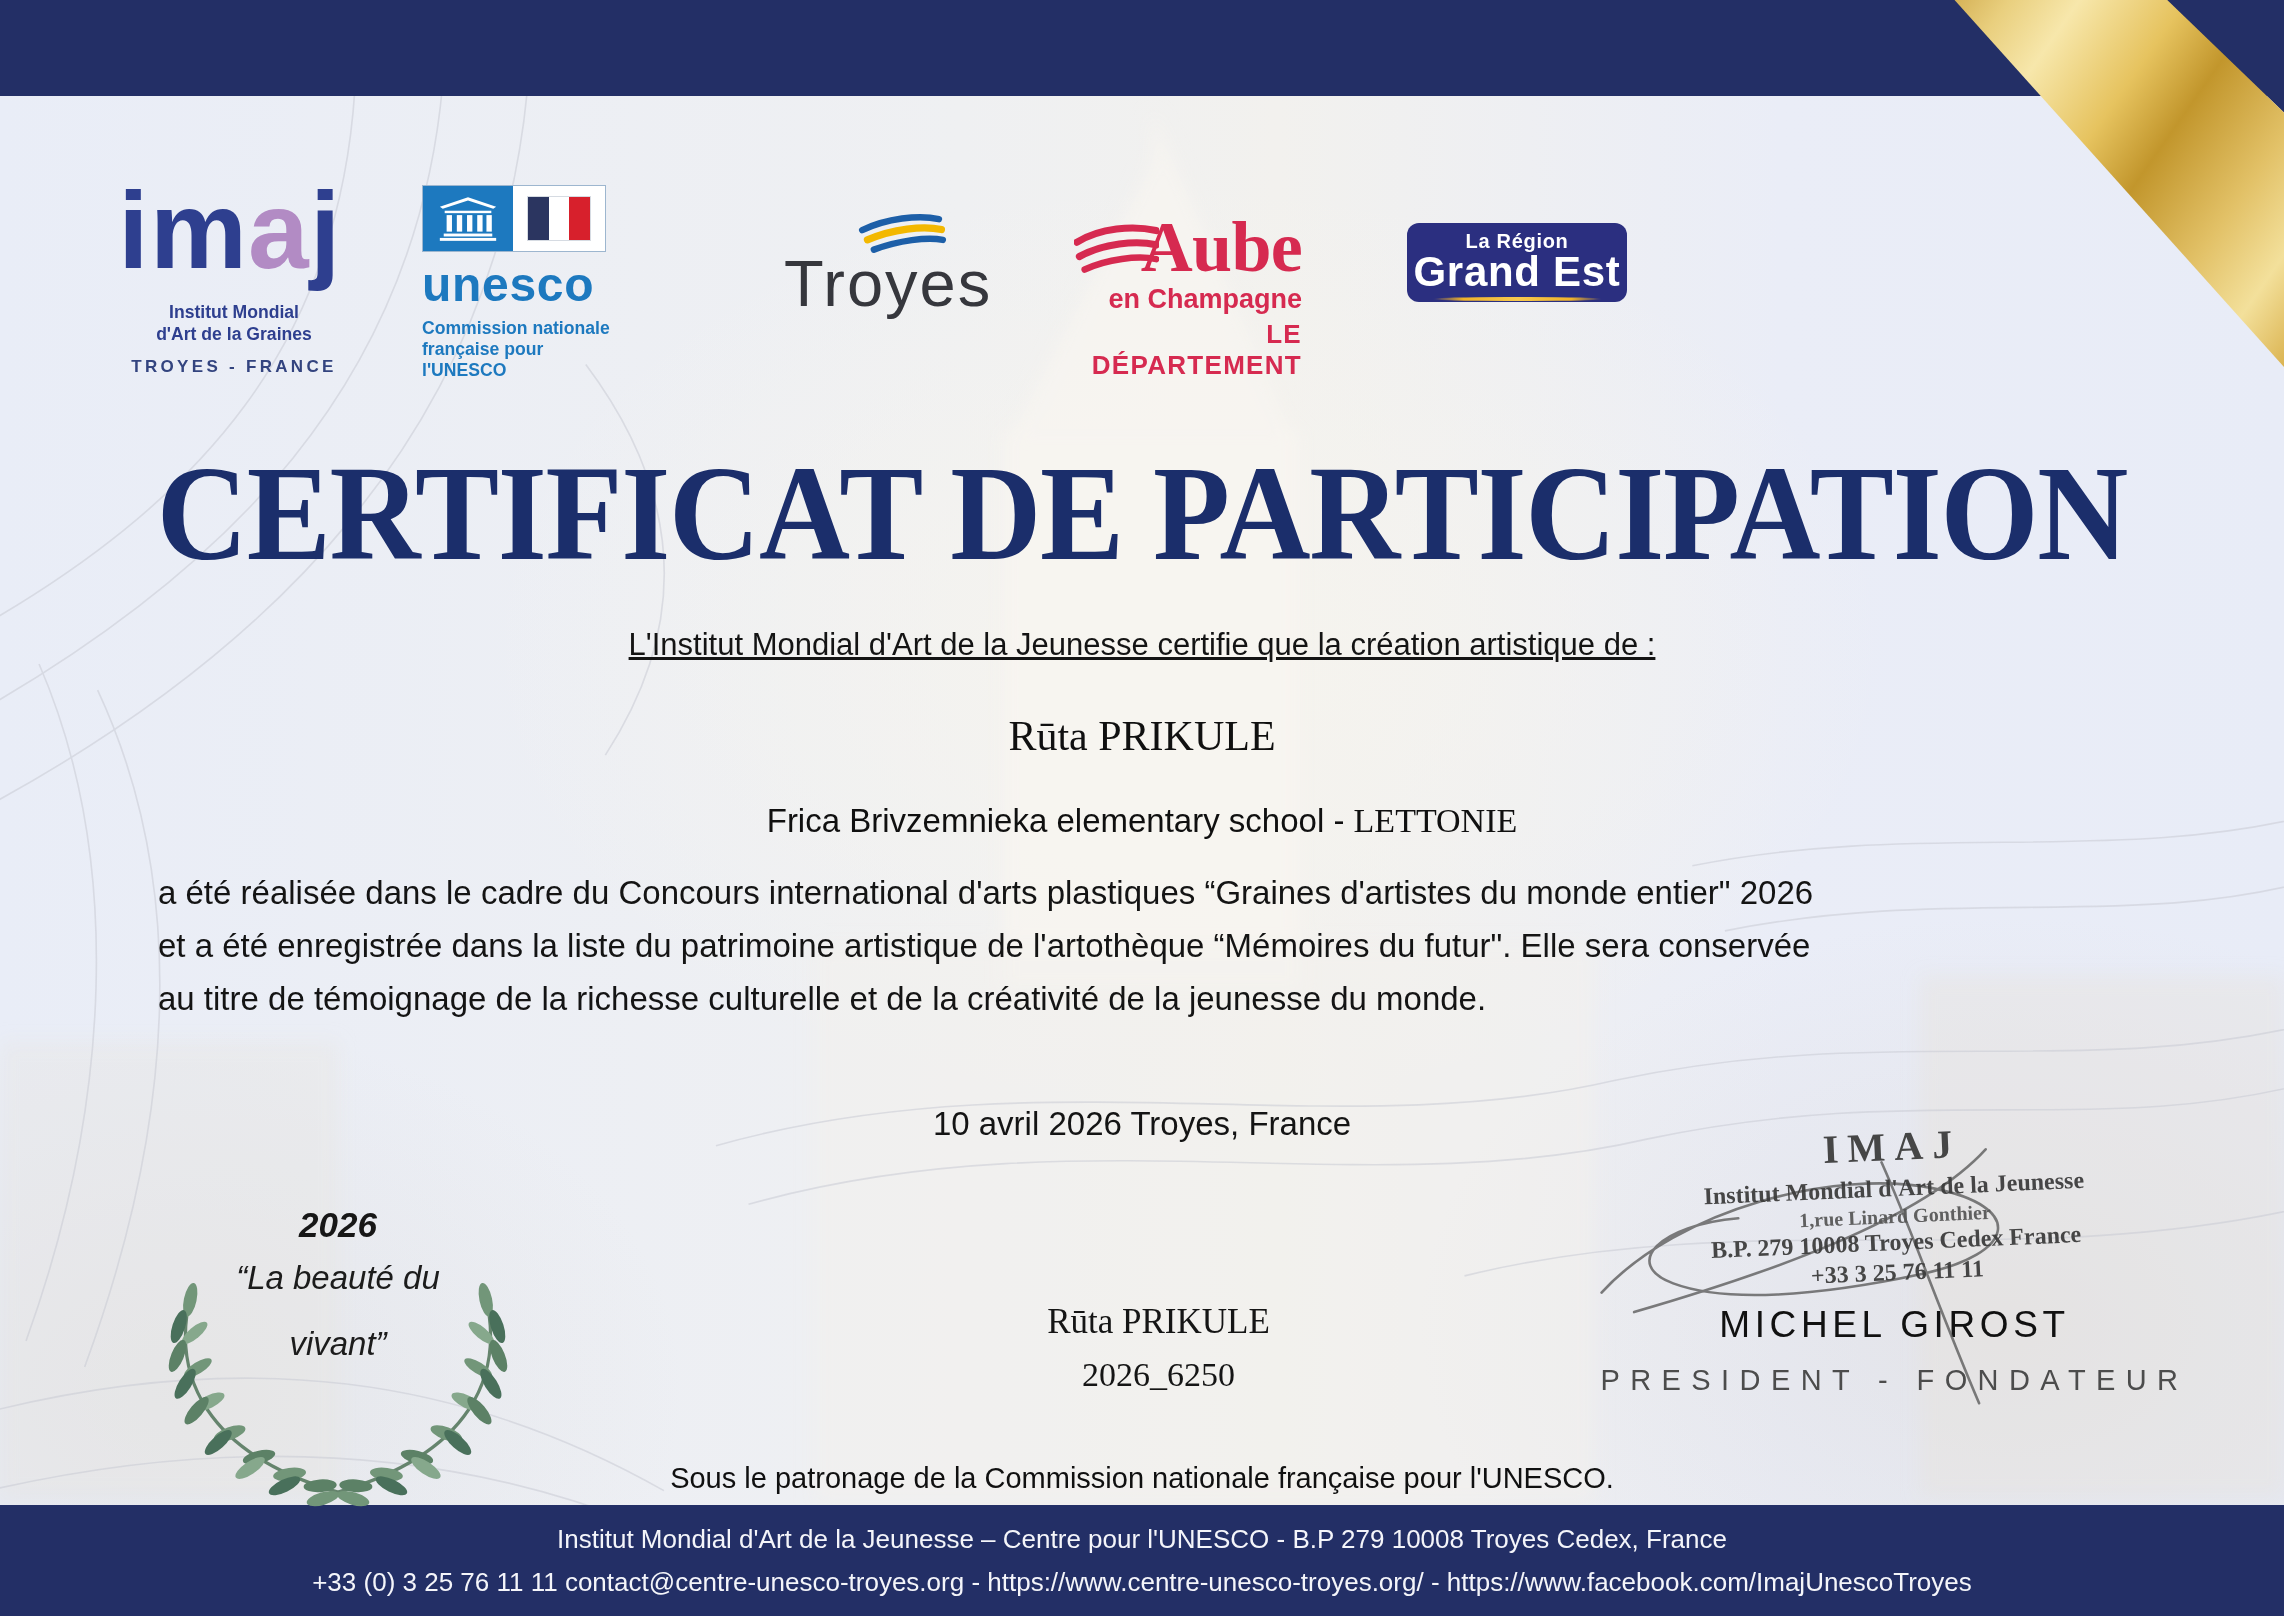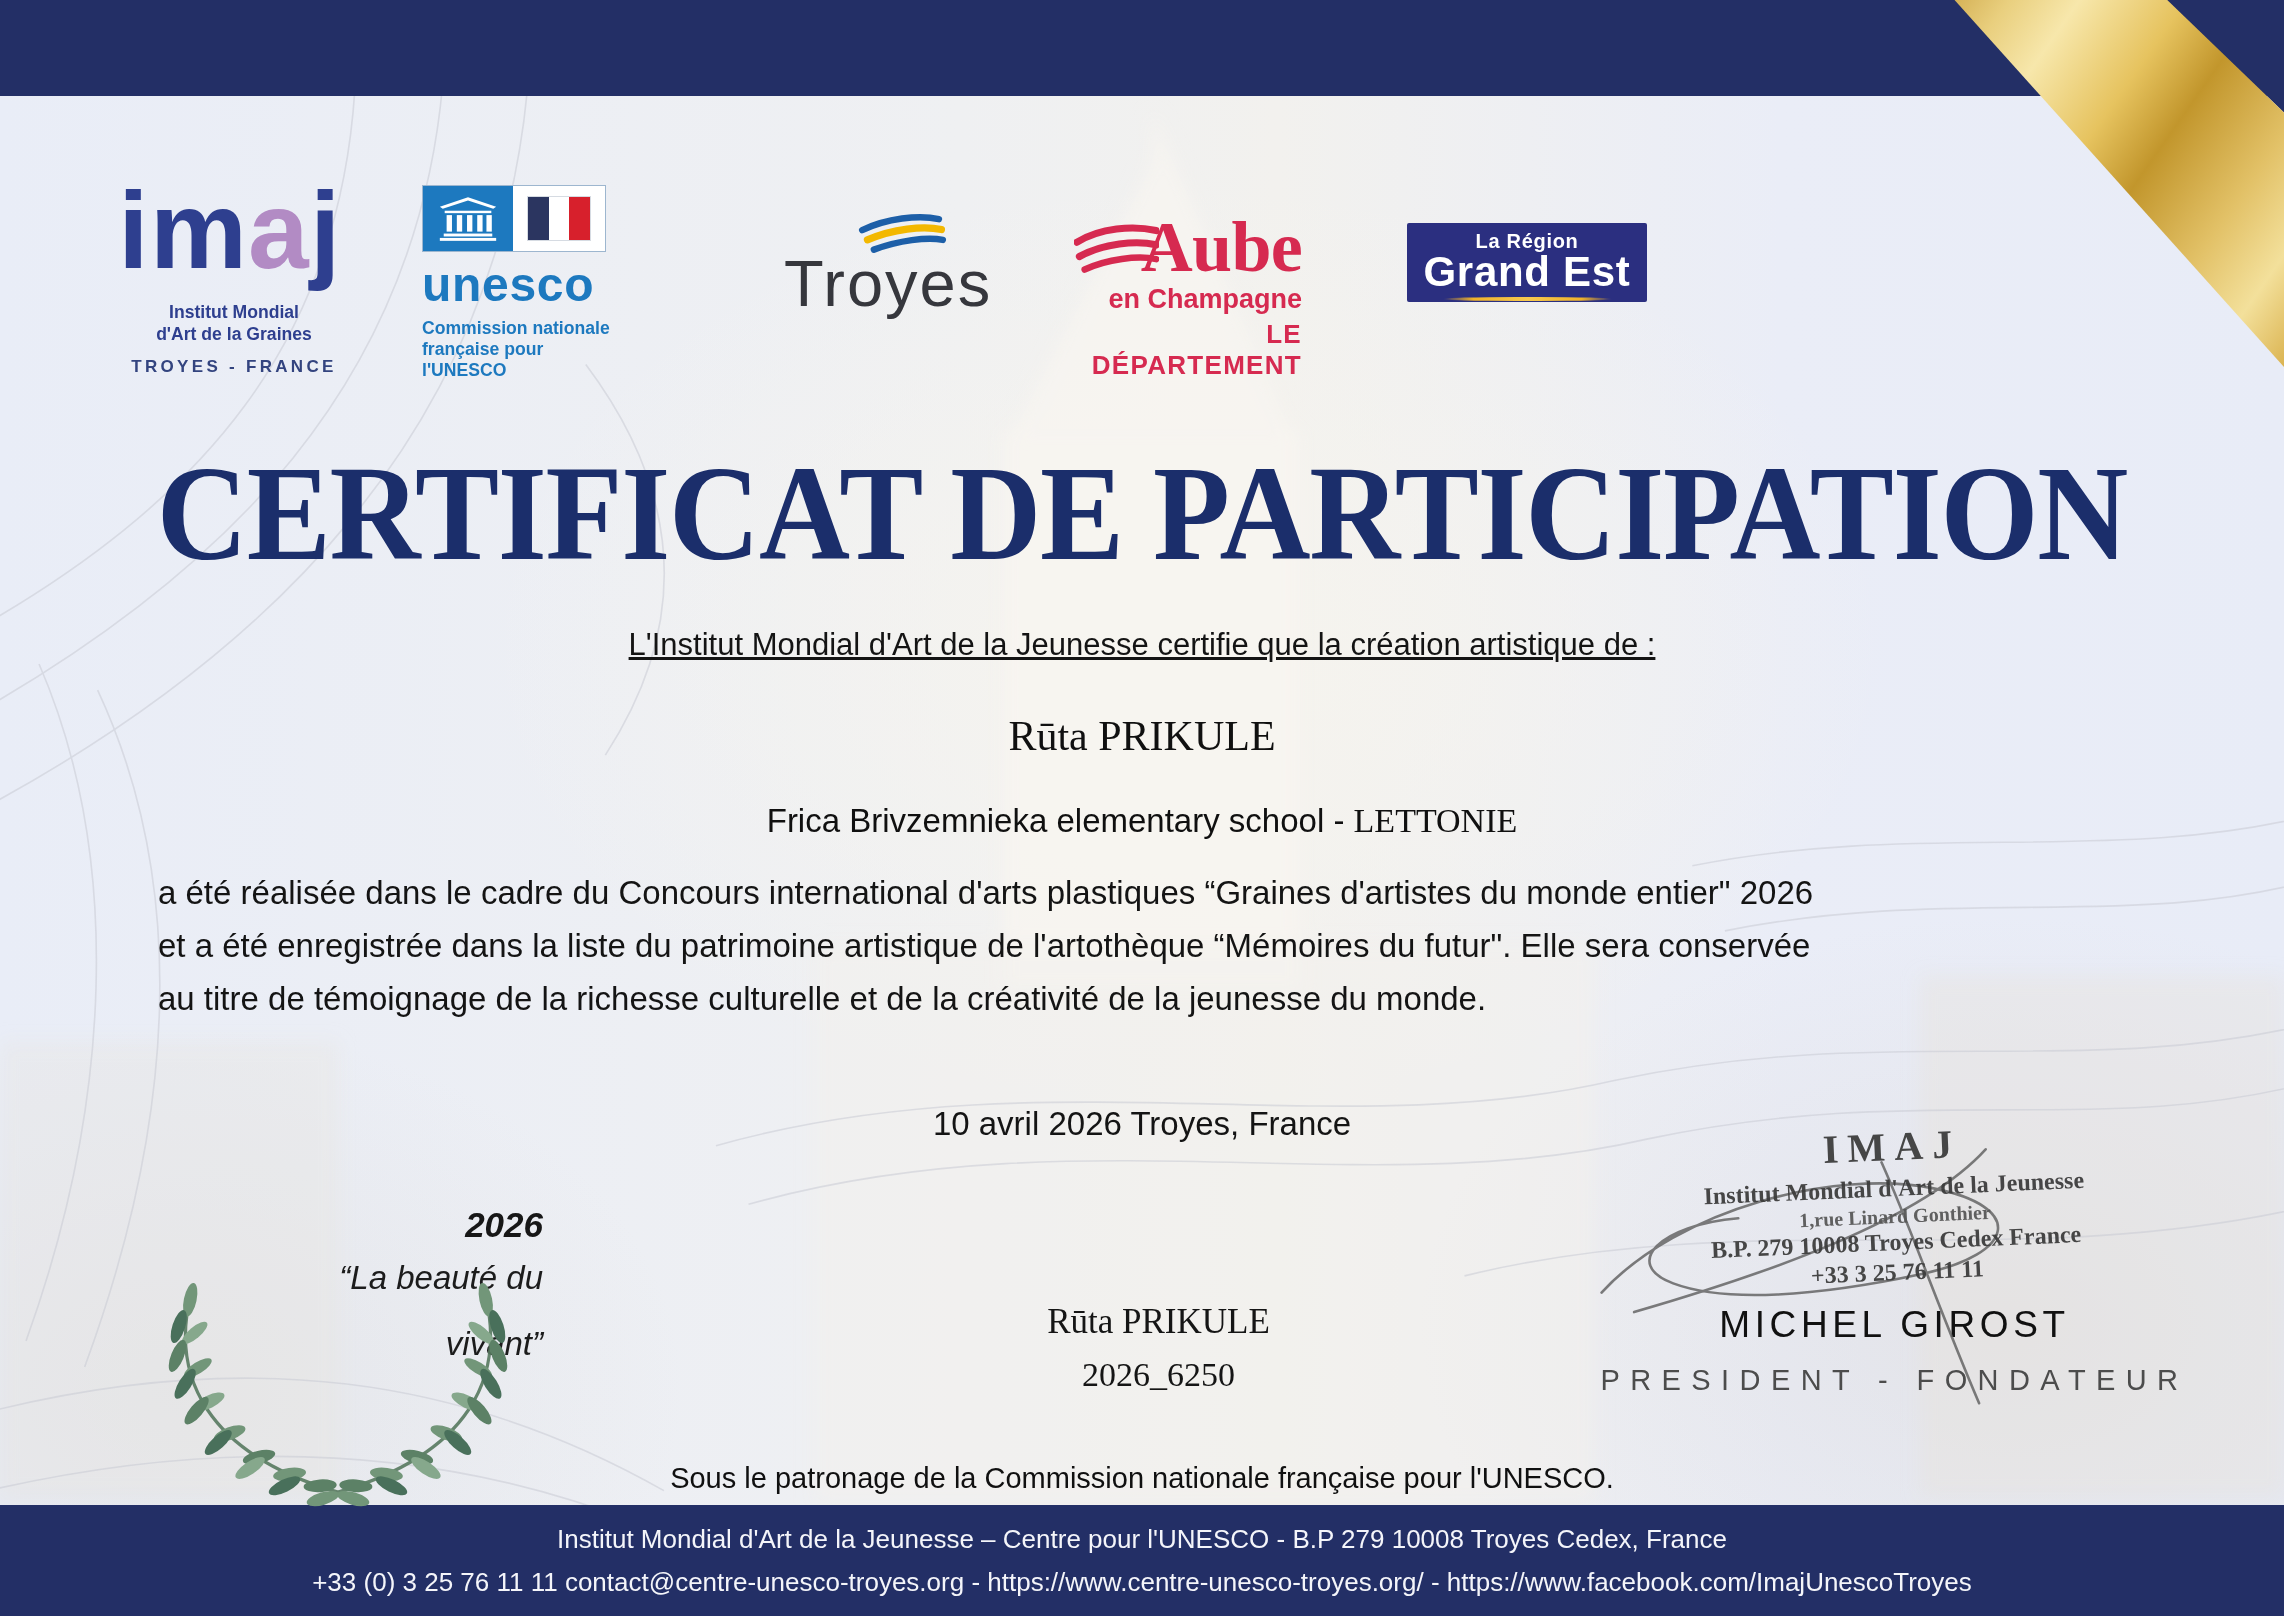--- a/index.html
+++ b/index.html
@@ -42,36 +42,36 @@
   .unesco-sub{color:#1d79bf;font-weight:bold;font-size:17.6px;line-height:1.18;margin-top:9px;}
   .troyes-logo{top:221px;left:784px;width:215px;}
   .troyes-wave{position:absolute;left:73px;top:-7.8px;}
   .troyes-word{font-size:65px;color:#36373d;letter-spacing:2px;font-weight:400;margin-top:25px;}
   .aube-logo{top:210px;left:1074px;width:228px;text-align:right;}
   .aube-row{position:relative;height:60px;}
   .aube-wave{position:absolute;left:0;top:14.3px;}
   .aube-word{position:absolute;right:0;top:-3.9px;font-size:72px;font-weight:bold;color:#d62a50;font-family:"Liberation Serif",serif;letter-spacing:-0.7px;}
   .aube-sub{color:#d62a50;font-size:27px;font-weight:bold;margin-top:14.3px;}
   .aube-dept{color:#d62a50;font-size:26px;font-weight:bold;letter-spacing:1.3px;margin-top:3.9px;}
-  .ge-logo{top:223px;left:1407px;width:240px;height:79px;background:#2b2f80;border-radius:2px;text-align:center;color:#fff;}
+  .ge-logo{top:223px;left:1407px;width:220px;height:79px;background:#2b2f80;border-radius:12px;text-align:center;color:#fff;}
   .ge-line1{font-size:20px;font-weight:bold;margin-top:6.5px;letter-spacing:0.7px;}
   .ge-line2{font-size:42px;font-weight:bold;letter-spacing:0.7px;line-height:1;margin-top:-1.3px;}
   .ge-underline{width:169px;height:4.6px;margin:3.3px auto 0;border-radius:50%;
     background:linear-gradient(90deg,rgba(240,179,42,0) 0%,#f0b32a 18%,#f7c94f 50%,#f0b32a 82%,rgba(240,179,42,0) 100%);}
   
   .title{top:448px;font-family:"Liberation Serif",serif;font-weight:bold;color:#1b2e6b;
     font-size:130px;line-height:1;transform:scale(0.97,1.05);letter-spacing:-1.3px;}
   .intro{top:627px;font-size:31px;color:#141414;text-decoration:underline;}
   .name{top:712px;font-family:"Liberation Serif",serif;font-size:42px;color:#101010;}
   .school{top:802px;font-size:33px;color:#101010;}
   .school .country{font-family:"Liberation Serif",serif;font-size:34px;}
   .body-par{top:866px;left:158px;width:1979px;font-size:33px;line-height:53px;color:#141414;text-align:left;}
   .date-line{top:1105px;font-size:33px;color:#141414;}
   
-  .laurel{top:1205px;left:133px;width:410px;text-align:right;}
+  .laurel{top:1205px;left:133px;width:410px;text-align:center;}
   .laurel-year{font-size:35px;font-weight:bold;font-style:italic;color:#171717;}
   .laurel-quote{font-size:33px;font-style:italic;color:#1c1c1c;line-height:2.0;}
   .laurel-svg{position:absolute;left:0;top:26px;}
   
   .art-id{top:1302px;left:950px;width:417px;text-align:center;font-family:"Liberation Serif",serif;}
   .art-name{font-size:35px;color:#151515;}
   .art-num{font-size:34px;margin-top:14.3px;color:#151515;}
   
   .sig{top:1123px;left:1582px;width:625px;text-align:center;}
   .stamp{transform:rotate(-2.5deg);color:#3a3a3a;font-family:"Liberation Serif",serif;opacity:0.93;}

